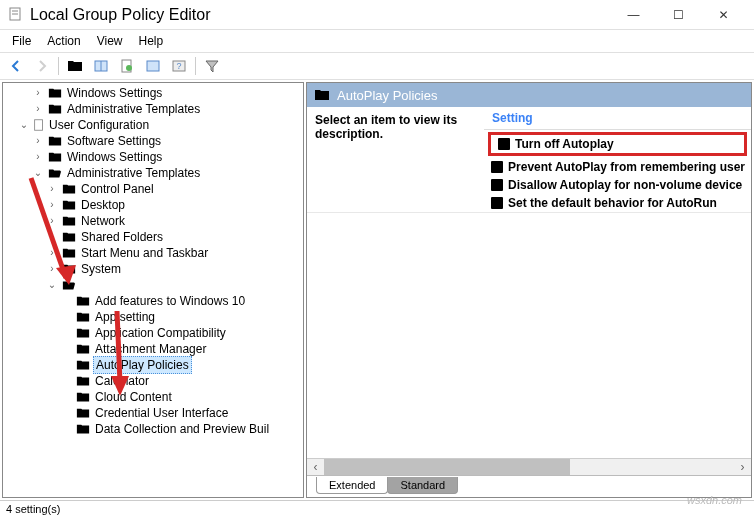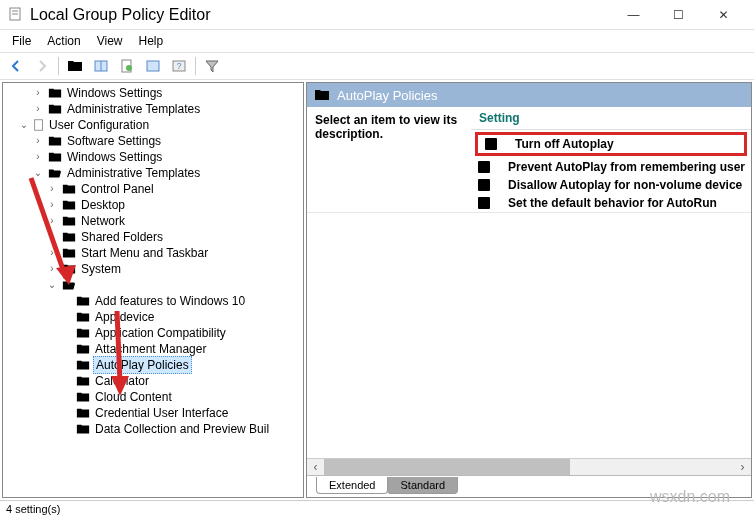--- a/index.html
+++ b/index.html
@@ -20,28 +20,28 @@
 .tree-row { display: flex; align-items: center; height: 16px; line-height: 16px; white-space: nowrap; position: relative; }
 .tree-row .expander { width: 14px; text-align: center; color: #666; font-size: 10px; }
 .tree-row .folder-icon { width: 16px; height: 14px; margin: 0 2px; }
 .tree-row .label { padding: 0 2px; }
 .tree-row.selected .label { background: #cde8ff; border: 1px dotted #4a90d9; }
 .right-pane { flex: 1; border: 1px solid #888; margin: 2px 2px 2px 0; display: flex; flex-direction: column; overflow: hidden; }
 .header-band { background: #9ab6d6; color: #fff; padding: 4px 6px; display: flex; align-items: center; gap: 6px; font-size: 13px; }
 .detail-row { display: flex; border-bottom: 1px solid #e8e8e8; font-weight: bold; }
 .desc-col { width: 200px; padding: 6px 8px; }
 .setting-col { flex: 1; }
-.setting-header { padding: 4px 8px; border-bottom: 1px solid #ddd; color: #0f766e; }
-.setting-item { display: flex; align-items: center; padding: 2px 6px; gap: 17px; white-space: nowrap; }
+.setting-header { padding: 4px 8px; border-bottom: 1px solid #ddd; color: #3b82f6; }
+.setting-item { display: flex; align-items: center; padding: 2px 6px; gap: 4px; white-space: nowrap; }
 .setting-item.highlight { border: 3px solid #d62828; margin: 2px 4px; }
 .tabs { display: flex; border-top: 1px solid #bbb; position: relative; height: 22px; align-items: center; margin-top: auto; }
 .tab { padding: 2px 12px; border: 1px solid #999; border-top: none; border-bottom-left-radius: 4px; border-bottom-right-radius: 4px; background: #a3a3a3; margin-left: -1px; font-size: 11px; position: relative; top: -1px; }
 .tab.active { background: #fff; z-index: 2; }
 .status { height: 20px; border-top: 1px solid #ccc; padding: 2px 6px; font-size: 11px; }
-.watermark { position: absolute; right: 24px; bottom: 24px; color: #bbb; font-size: 16px; }
+.watermark { position: absolute; right: 12px; bottom: 24px; color: #bbb; font-size: 11px; font-style: italic; }
 .red-arrow { position: absolute; pointer-events: none; z-index: 5; }
 .scrollbar-h { height: 17px; background: #f0f0f0; border-top: 1px solid #ccc; display: flex; align-items: center; }
 .scrollbar-h .sb-btn { width: 17px; height: 17px; display: flex; align-items: center; justify-content: center; color: #666; }
 .scrollbar-h .sb-track { flex: 1; position: relative; height: 100%; }
 .scrollbar-h .sb-thumb { position: absolute; height: 100%; background: #c0c0c0; }
 </style>
 </head>
 <body>
 
 <svg width="0" height="0" style="position:absolute">
@@ -228,21 +228,21 @@
       <div class="tree-row" style="padding-left:70px">
             <svg class="folder-icon" viewBox="0 0 16 16">
               <use href="#folder-closed"></use>
             </svg>
             <span class="label">Add features to Windows 10</span>
           </div>
       <div class="tree-row" style="padding-left:70px">
             <svg class="folder-icon" viewBox="0 0 16 16">
               <use href="#folder-closed"></use>
             </svg>
-            <span class="label">App device</span>
+            <span class="label">App setting</span>
           </div>
       <div class="tree-row" style="padding-left:70px">
             <svg class="folder-icon" viewBox="0 0 16 16">
               <use href="#folder-closed"></use>
             </svg>
             <span class="label">Application Compatibility</span>
           </div>
       <div class="tree-row" style="padding-left:70px">
             <svg class="folder-icon" viewBox="0 0 16 16">
               <use href="#folder-closed"></use>

